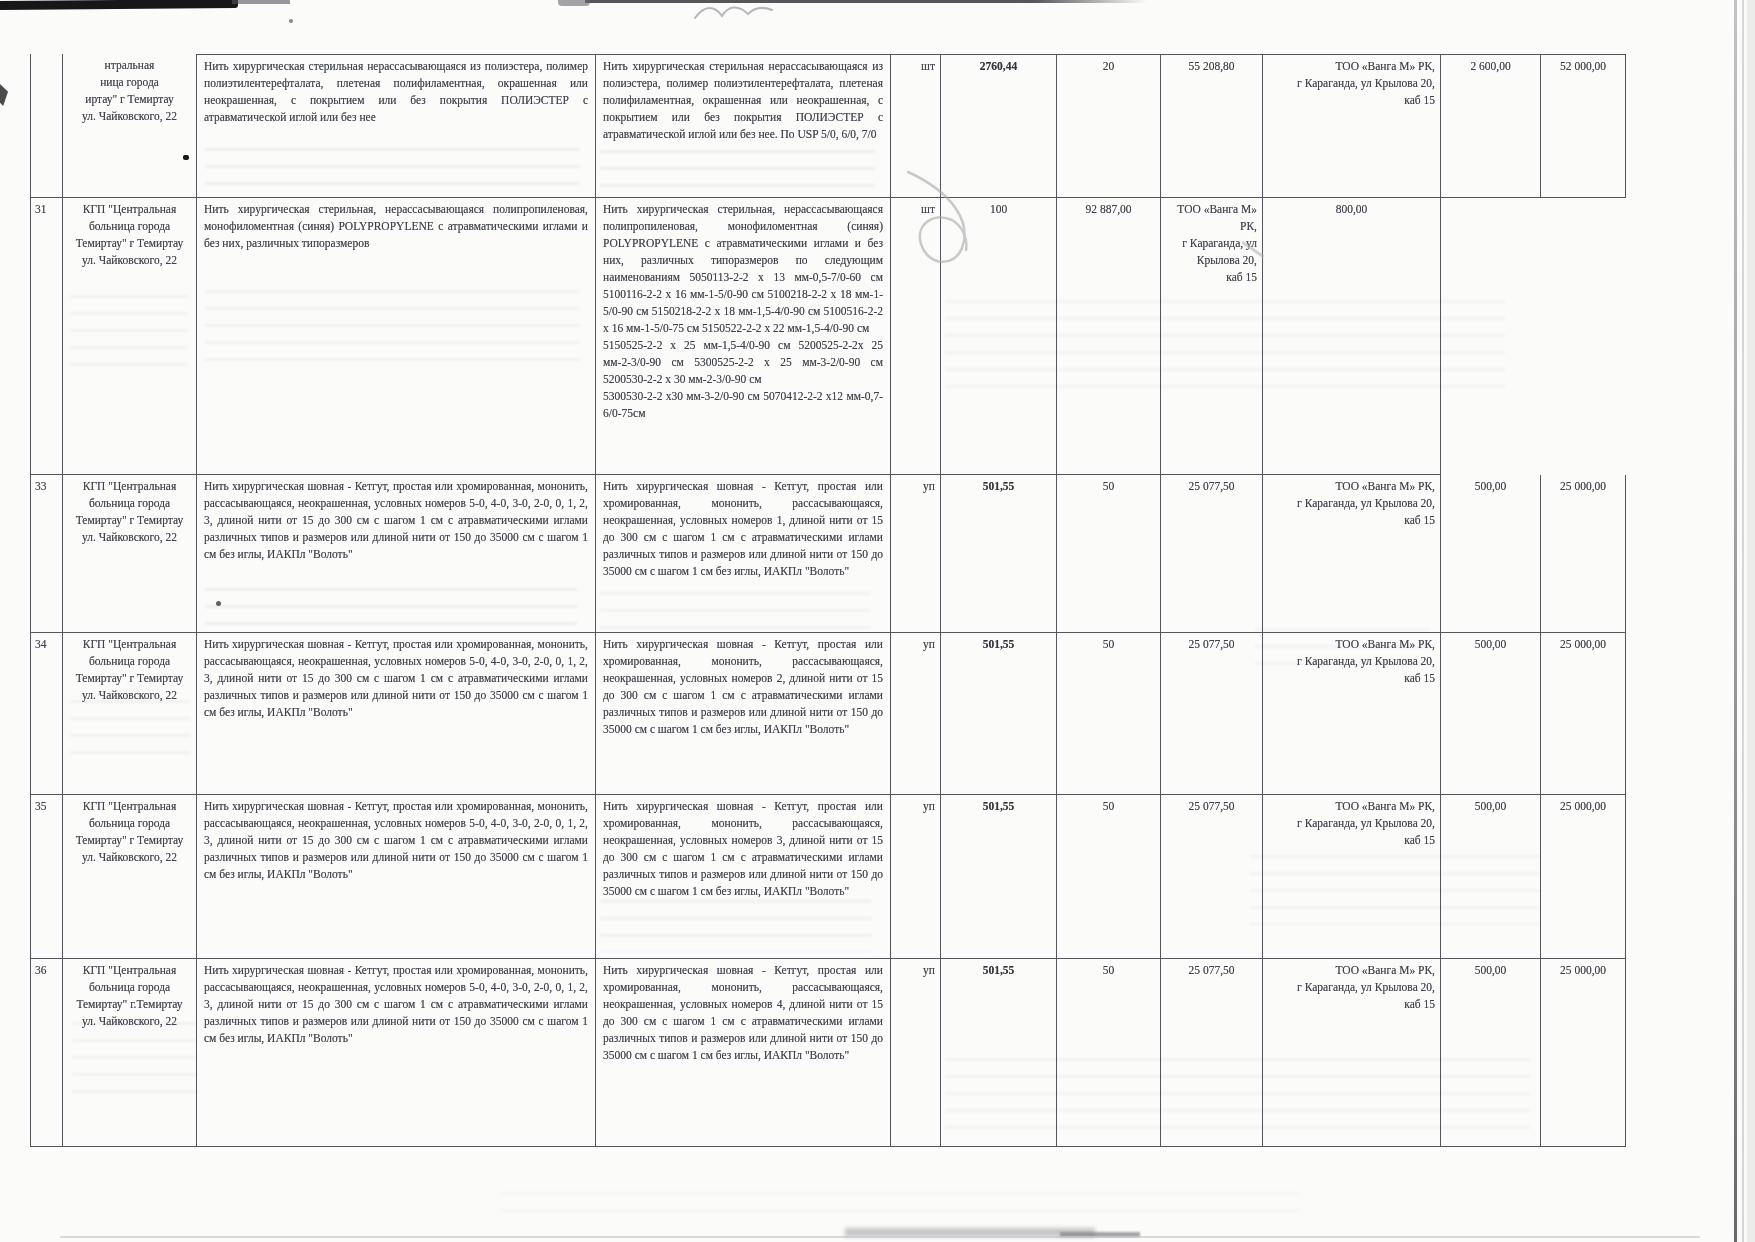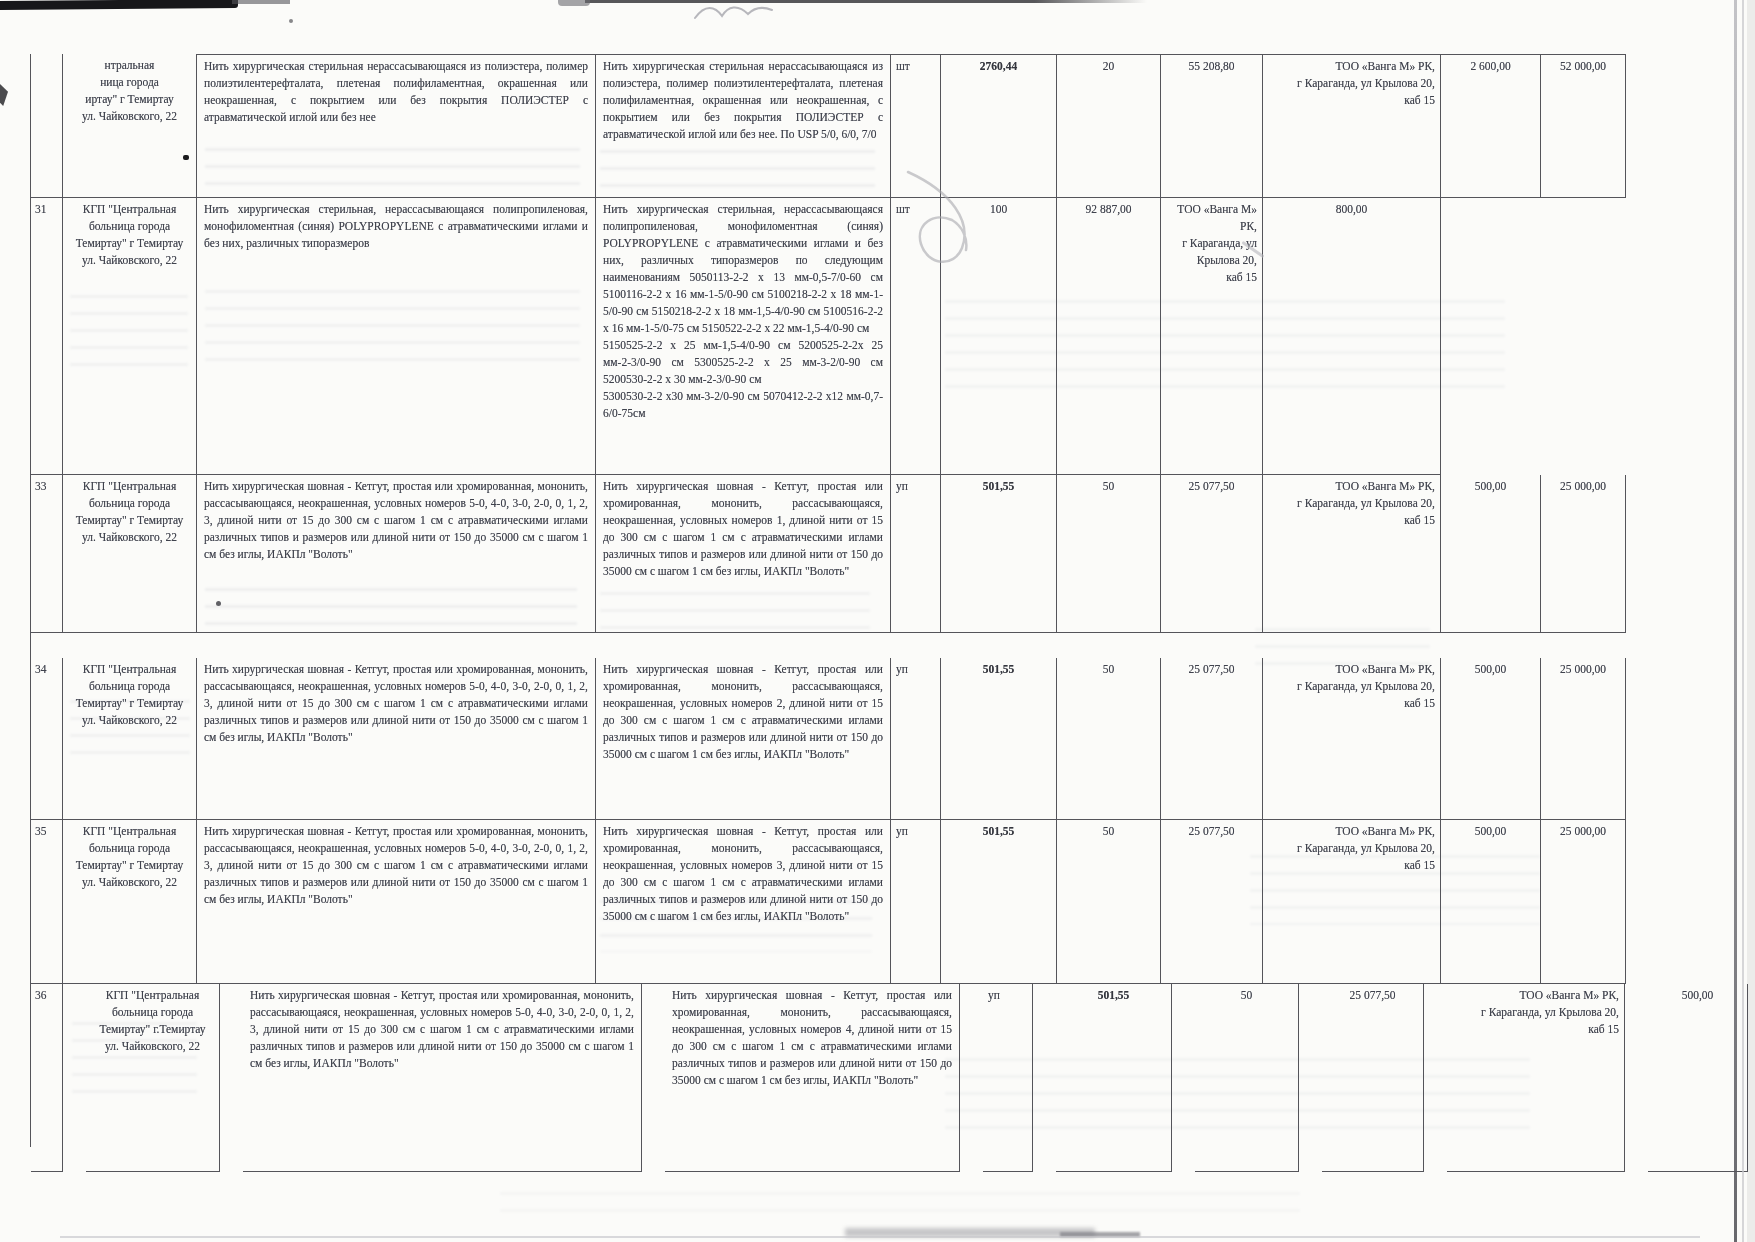--- a/index.html
+++ b/index.html
@@ -33,21 +33,21 @@
     line-height:17px;
     padding:3px 5px;
     white-space:pre-line;
     text-shadow:0 0 .5px rgba(63,66,77,.55);
   }
   .trow.first .cell{border-top:1px solid #54545a;}
   .trow.first .cell.open-top{border-top:none;}
   .col-num{text-align:left;padding-left:4px;}
   .col-org{text-align:center;}
   .col-desc1,.col-desc2{text-align:justify;padding:3px 7px;}
-  .col-unit{text-align:left;}
+  .col-unit{text-align:right;}
   .col-price{text-align:center;font-weight:bold;color:#34363e;}
   .col-qty,.col-total,.col-price2,.col-total2{text-align:center;}
   .col-supplier{text-align:right;}
   
   .ghost{
     position:absolute;z-index:1;
     background:repeating-linear-gradient(180deg,
       rgba(122,128,148,.22) 0px, rgba(122,128,148,.22) 3px,
       transparent 3px, transparent 17px);
     filter:blur(.8px);
@@ -146,21 +146,21 @@
         <div class="cell col-unit">уп</div>
         <div class="cell col-price">501,55</div>
         <div class="cell col-qty">50</div>
         <div class="cell col-total">25 077,50</div>
         <div class="cell col-supplier">ТОО «Ванга М» РК,
 г Караганда, ул Крылова 20,
 каб 15</div>
         <div class="cell col-price2">500,00</div>
         <div class="cell col-total2">25 000,00</div>
       </div>
-      <div class="trow" style="height: 162px; margin-top: 25px;">
+      <div class="trow" style="height: 162px;">
         <div class="cell col-num">34</div>
         <div class="cell col-org">КГП "Центральная
 больница города
 Темиртау" г Темиртау
 ул. Чайковского, 22</div>
         <div class="cell col-desc1">Нить хирургическая шовная - Кетгут, простая или хромированная, мононить, рассасывающаяся, неокрашенная, условных номеров 5-0, 4-0, 3-0, 2-0, 0, 1, 2, 3, длиной нити от 15 до 300 см с шагом 1 см с атравматическими иглами различных типов и размеров или длиной нити от 150 до 35000 см с шагом 1 см без иглы, ИАКПл "Волоть"</div>
         <div class="cell col-desc2">Нить хирургическая шовная - Кетгут, простая или хромированная, мононить, рассасывающаяся, неокрашенная, условных номеров 2, длиной нити от 15 до 300 см с шагом 1 см с атравматическими иглами различных типов и размеров или длиной нити от 150 до 35000 см с шагом 1  см без иглы, ИАКПл "Волоть"</div>
         <div class="cell col-unit">уп</div>
         <div class="cell col-price">501,55</div>
         <div class="cell col-qty">50</div>
@@ -182,21 +182,21 @@
         <div class="cell col-unit">уп</div>
         <div class="cell col-price">501,55</div>
         <div class="cell col-qty">50</div>
         <div class="cell col-total">25 077,50</div>
         <div class="cell col-supplier">ТОО «Ванга М» РК,
 г Караганда, ул Крылова 20,
 каб 15</div>
         <div class="cell col-price2">500,00</div>
         <div class="cell col-total2">25 000,00</div>
       </div>
-      <div class="trow" style="height: 188px; gap: 23px;">
+      <div class="trow" style="height: 188px;">
         <div class="cell col-num">36</div>
         <div class="cell col-org">КГП "Центральная
 больница города
 Темиртау" г.Темиртау
 ул. Чайковского, 22</div>
         <div class="cell col-desc1">Нить хирургическая шовная - Кетгут, простая или хромированная, мононить, рассасывающаяся, неокрашенная, условных номеров 5-0, 4-0, 3-0, 2-0, 0, 1, 2, 3, длиной нити от 15 до 300 см с шагом 1 см с атравматическими иглами различных типов и размеров или длиной нити от 150 до 35000 см с шагом 1 см без иглы, ИАКПл "Волоть"</div>
         <div class="cell col-desc2">Нить хирургическая шовная - Кетгут, простая или хромированная, мононить, рассасывающаяся, неокрашенная, условных номеров 4, длиной нити от 15 до 300 см с шагом 1 см с атравматическими иглами различных типов и размеров или длиной нити от 150 до 35000 см с шагом 1  см без иглы, ИАКПл "Волоть"</div>
         <div class="cell col-unit">уп</div>
         <div class="cell col-price">501,55</div>
         <div class="cell col-qty">50</div>

